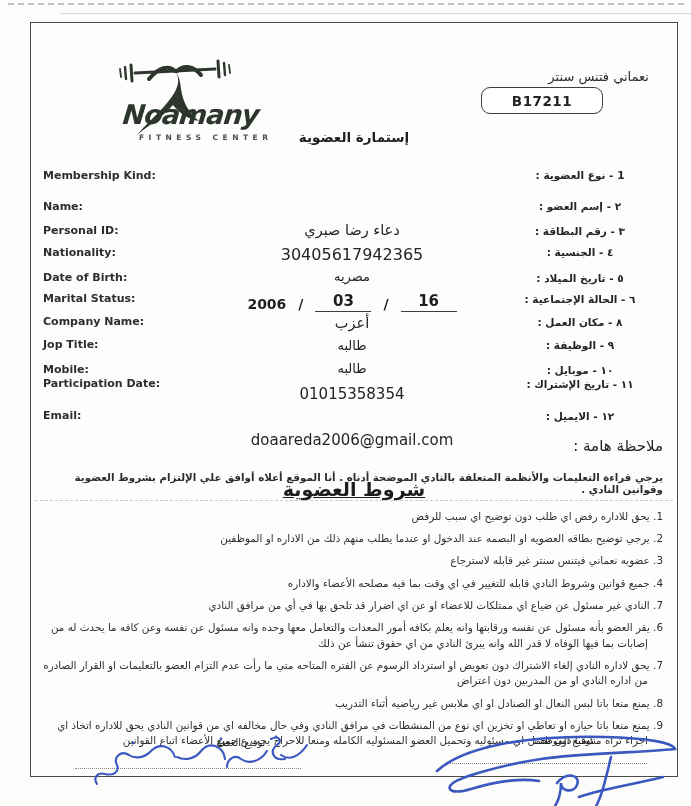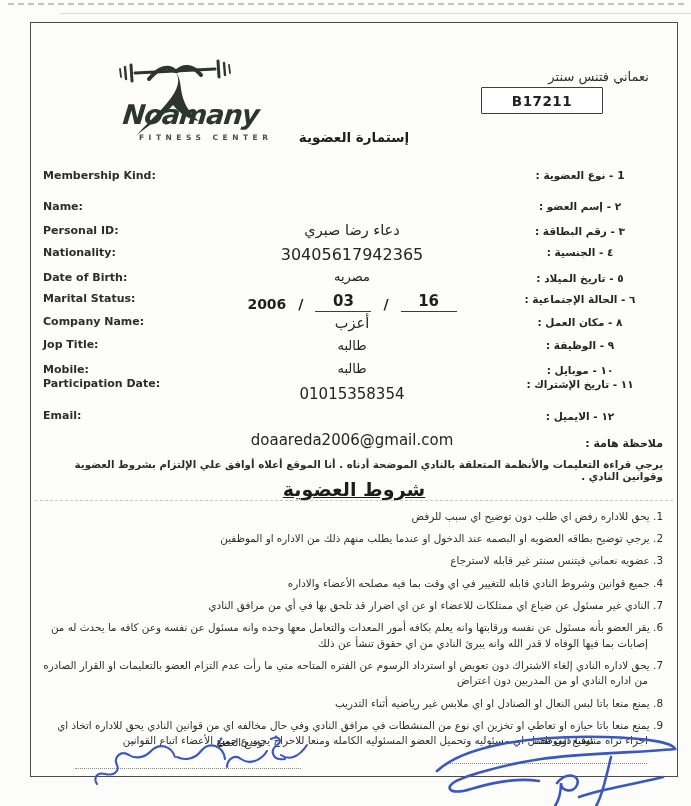--- a/index.html
+++ b/index.html
@@ -22,21 +22,21 @@
   .brand-name{
     position:absolute;left:26px;top:40px;font-size:27px;font-weight:bold;font-style:italic;
     color:#2d352f;letter-spacing:-1px;transform:skewX(-6deg);
   }
   .brand-tagline{
     position:absolute;left:42px;top:74px;font-size:7.5px;letter-spacing:4.5px;color:#4a4f4a;font-weight:bold;
   }
   .club-ar{position:absolute;right:28px;top:46px;font-size:13px;color:#2e2e2e;direction:rtl;}
   .code-box{
     position:absolute;right:74px;top:64px;width:120px;height:25px;
-    border:1.7px solid #3e3e3c;border-radius:1px;
+    border:1.7px solid #3e3e3c;border-radius:9px;
     display:flex;align-items:center;justify-content:center;
     font-size:13.5px;font-weight:bold;color:#222;letter-spacing:.5px;background:#fff;
   }
   .form-title{
     position:absolute;left:0;top:106px;width:100%;text-align:center;
     font-size:13.5px;font-weight:bold;color:#1f1f1f;direction:rtl;
   }
 
   
   .rows{position:absolute;left:8px;top:128px;right:12px;}
@@ -47,21 +47,21 @@
   .lab-en{font-size:11px;font-weight:bold;color:#2d2d2d;text-align:left;padding-left:4px;}
   .lab-ar{font-size:10.5px;font-weight:bold;color:#252525;direction:rtl;text-align:center;padding-right:2px;}
   .val{font-size:14.5px;color:#242424;text-align:center;direction:rtl;margin-top:48px;}
   .val.ltr{direction:ltr;}
   .dob{display:flex;justify-content:center;align-items:flex-end;gap:12px;direction:ltr;font-weight:bold;font-size:14px;color:#1e1e1e;}
   .dob .part{display:inline-block;min-width:56px;text-align:center;border-bottom:1.4px solid #3c3c3c;font-size:15px;padding-bottom:1px;}
   .dob .slash{font-weight:bold;}
 
   
   .note{position:absolute;right:14px;left:14px;top:414px;direction:rtl;text-align:right;}
-  .note-head{font-size:11px;font-weight:bold;color:#222;margin-bottom:8px;}
+  .note-head{font-size:15px;font-weight:normal;color:#222;margin-bottom:16px;}
   .note-body{font-size:10.3px;font-weight:bold;color:#2c2c2c;}
 
   .terms-title{
     position:absolute;left:0;top:455px;width:100%;text-align:center;direction:rtl;
     font-size:19px;font-weight:bold;color:#1d1d1d;text-decoration:underline;
   }
   .sep{position:absolute;left:4px;right:4px;top:477px;border-top:1.6px dashed #c9c9c7;}
 
   
   .terms{position:absolute;left:12px;right:14px;top:486px;direction:rtl;}

